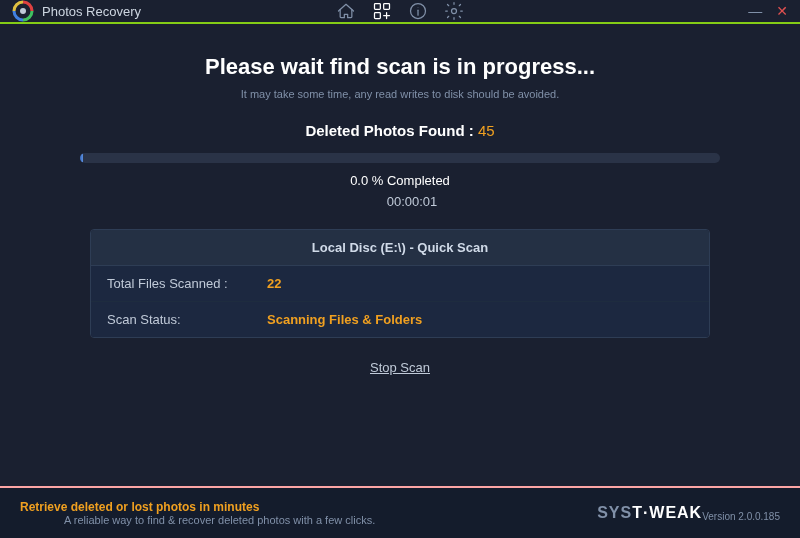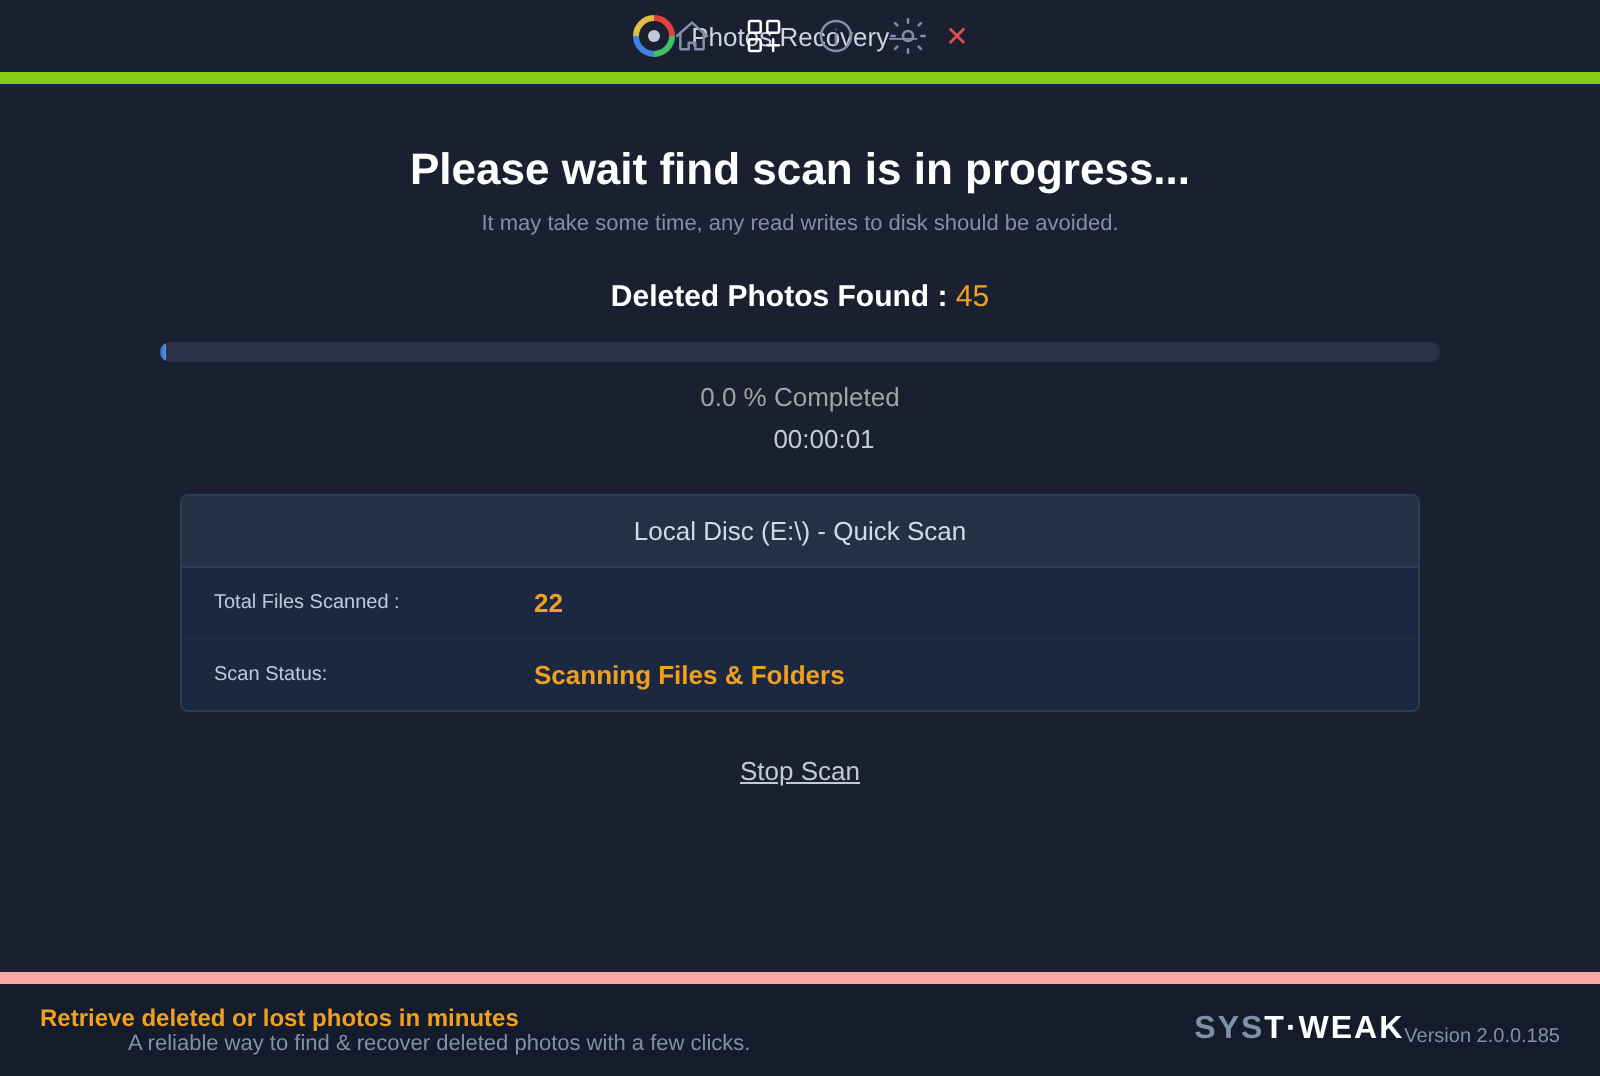--- a/index.html
+++ b/index.html
@@ -11,25 +11,25 @@
       font-family: 'Segoe UI', Arial, sans-serif;
       color: #ffffff;
       overflow: hidden;
       position: relative;
     }
 
     
     .title-bar {
       display: flex;
       align-items: center;
-      justify-content: center;
-      height: 42px;
+      justify-content: space-between;
+      height: 24px;
       background: #1a2030;
       padding: 0 12px;
-      border-bottom: 6px solid #84cc16;
+      border-bottom: 2px solid #84cc16;
     }
 
     .title-left {
       display: flex;
       align-items: center;
       gap: 8px;
     }
 
     .title-text {
       font-size: 13px;
@@ -117,21 +117,21 @@
 
     .progress-bar-fill {
       height: 100%;
       background: linear-gradient(90deg, #3a6bbf, #5a8fe0);
       border-radius: 5px;
       width: 0.5%;
     }
 
     .progress-percent {
       font-size: 13px;
-      color: #a3a3a3;
+      color: #ffffff;
       margin-bottom: 6px;
     }
 
     .progress-time {
       font-size: 13px;
       color: #c0cad8;
       margin-bottom: 20px;
       margin-left: 24px;
     }
 
@@ -142,40 +142,40 @@
       border: 1px solid #2e3d55;
       border-radius: 4px;
       overflow: hidden;
       margin-bottom: 22px;
     }
 
     .scan-table-header {
       background: #243044;
       padding: 10px 16px;
       font-size: 13px;
-      font-weight: 400;
+      font-weight: 700;
       color: #d0dae8;
       text-align: center;
       border-bottom: 1px solid #2e3d55;
     }
 
     .scan-table-row {
       display: flex;
       align-items: center;
       padding: 10px 16px;
       border-bottom: 1px solid #1e2c3f;
       background: #1c2840;
     }
 
     .scan-table-row:last-child {
       border-bottom: none;
     }
 
     .scan-row-label {
-      font-size: 10px;
+      font-size: 13px;
       color: #c0cad8;
       width: 160px;
     }
 
     .scan-row-value {
       font-size: 13px;
       color: #f0a020;
       font-weight: 600;
     }
 
@@ -195,21 +195,21 @@
       position: absolute;
       bottom: 0;
       left: 0;
       right: 0;
       height: 52px;
       background: #141c2c;
       display: flex;
       align-items: center;
       justify-content: space-between;
       padding: 0 20px;
-      border-top: 6px solid #fca5a5;
+      border-top: 2px solid #fca5a5;
     }
 
     .footer-left {
       display: flex;
       flex-direction: column;
     }
 
     .footer-title {
       font-size: 12px;
       font-weight: 700;

